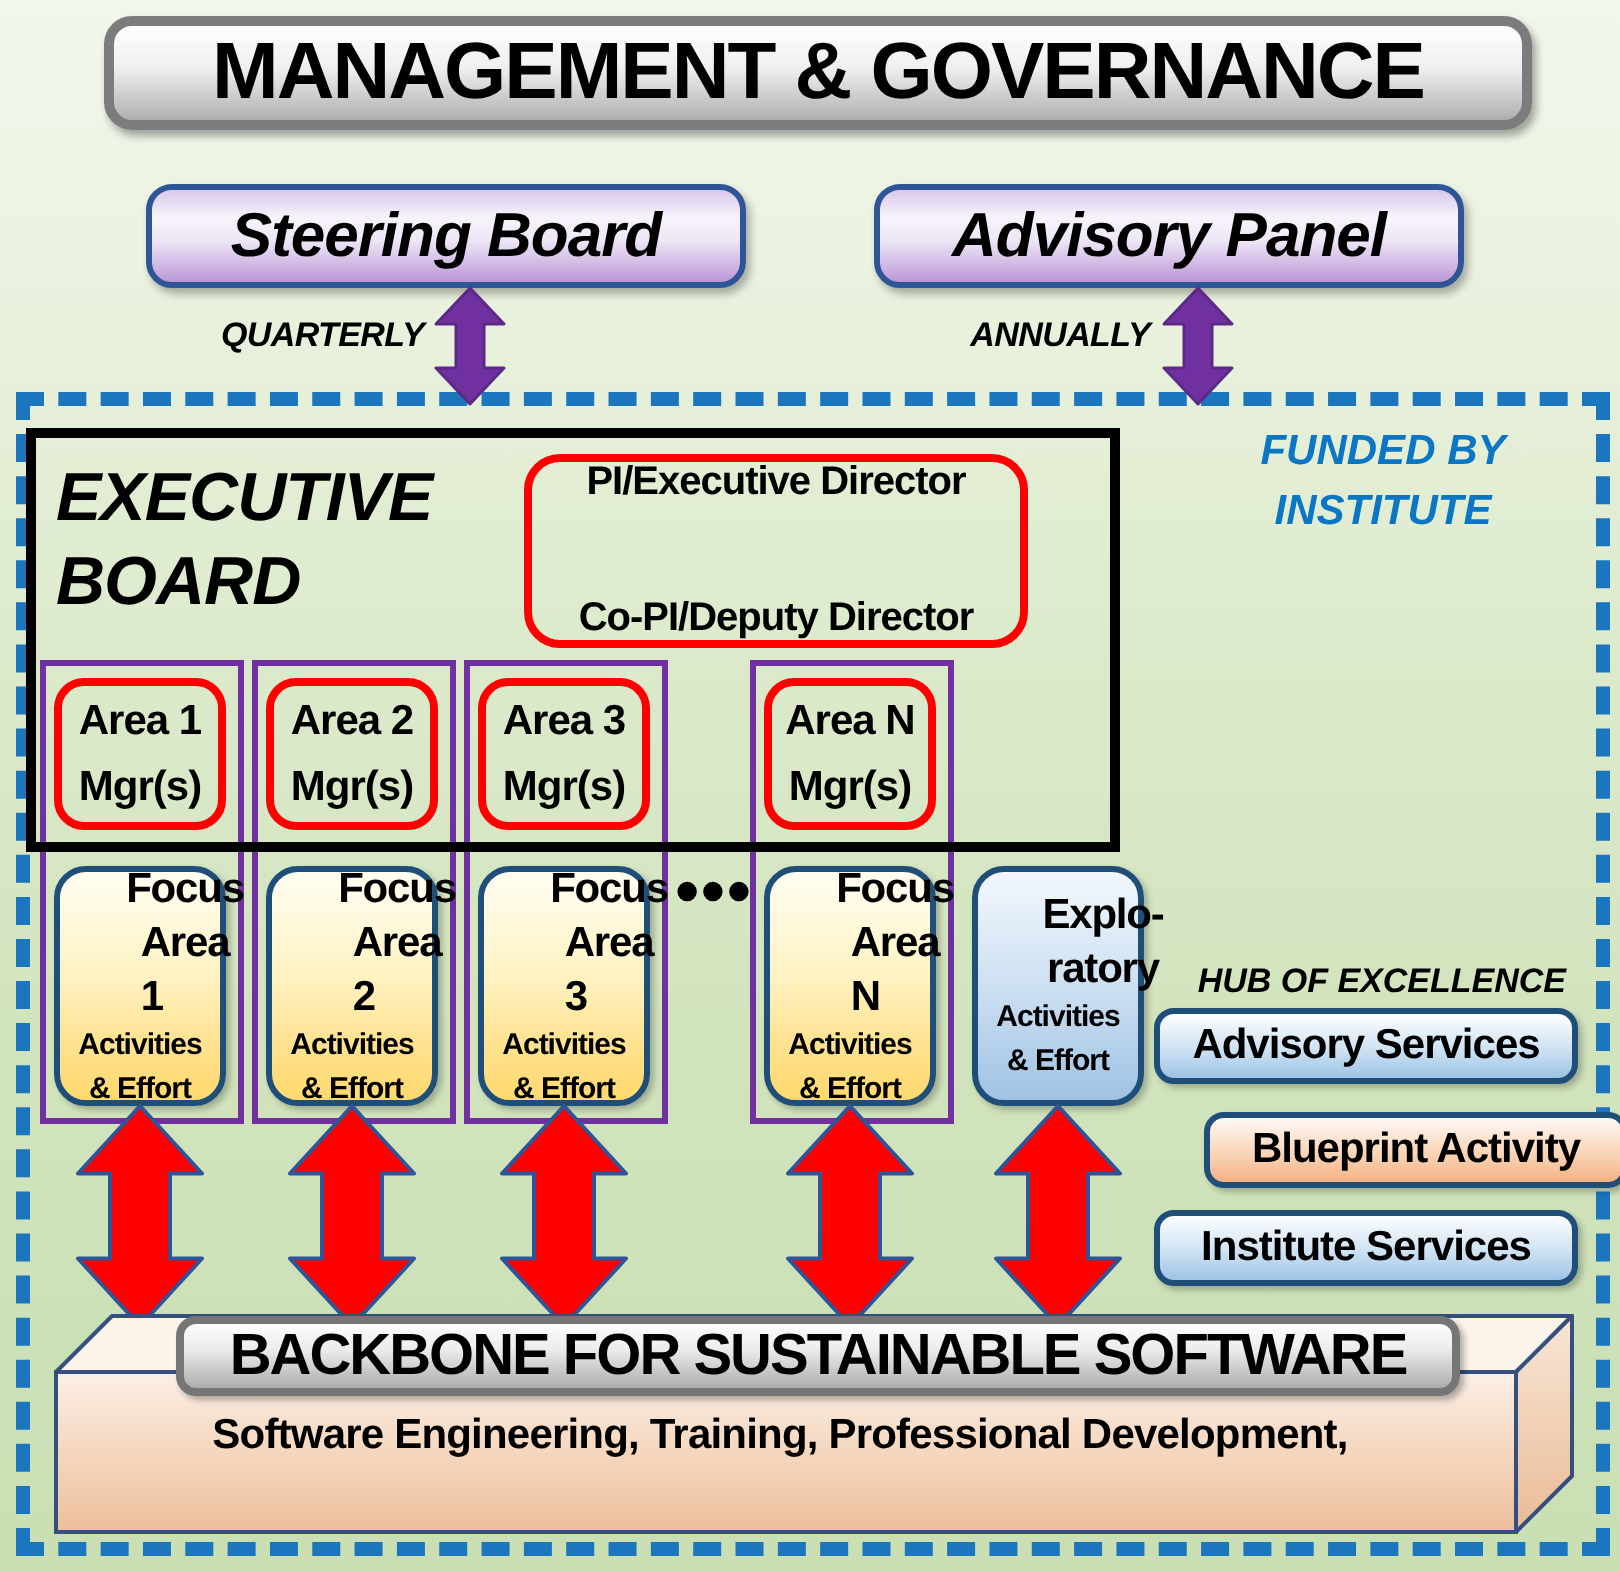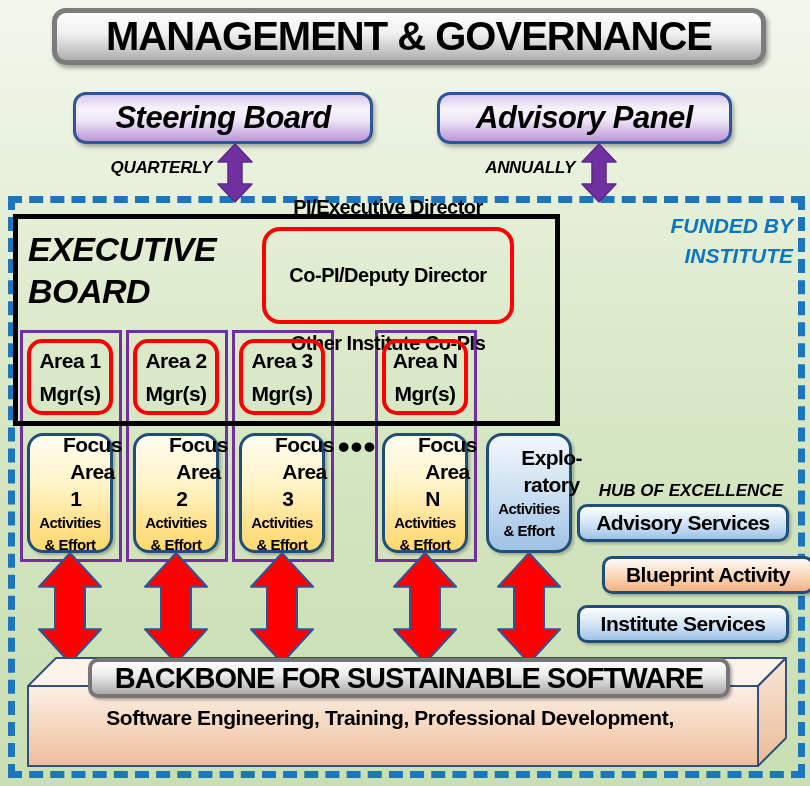--- a/index.html
+++ b/index.html
@@ -33,21 +33,21 @@
   .a-label{left:470px;top:158px;width:105px;text-align:right;}
   .purple-arrow{width:36px;height:60px;z-index:5;}
   .pa-steering{left:217px;top:143px;}
   .pa-advisory{left:581px;top:143px;}
   
   .boundary{
     left:8px;top:196px;width:797px;height:582px;box-sizing:border-box;
     border:7px dashed #1B76BE;z-index:1;
   }
   .funded-by{
-    left:590px;top:211px;width:203px;text-align:right;
+    left:590px;top:211px;width:203px;text-align:center;
     color:#0B76C4;font-style:italic;font-size:21px;line-height:30px;z-index:2;
   }
   
   .exec-box{
     left:13px;top:214px;width:547px;height:212px;box-sizing:border-box;
     border:5px solid #000;z-index:4;pointer-events:none;
   }
   .exec-title{
     left:28px;top:228px;font-style:italic;font-size:34px;line-height:42px;
     letter-spacing:-0.5px;z-index:3;
@@ -170,21 +170,20 @@
   </div>
 
   <div class="abs exec-box"></div>
   <div class="abs exec-title">
     <div>EXECUTIVE</div>
     <div>BOARD</div>
   </div>
   <div class="abs directors-box">
     <div>PI/Executive Director</div>
     <div>Co-PI/Deputy Director</div>
-    <div>Other Institute Co-PIs</div>
   </div>
 
   <div class="abs purple-rect pr-1"></div>
   <div class="abs purple-rect pr-2"></div>
   <div class="abs purple-rect pr-3"></div>
   <div class="abs purple-rect pr-n"></div>
 
   <div class="abs mgr-box mb-1">
     <div>Area 1</div>
     <div>Mgr(s)</div>

